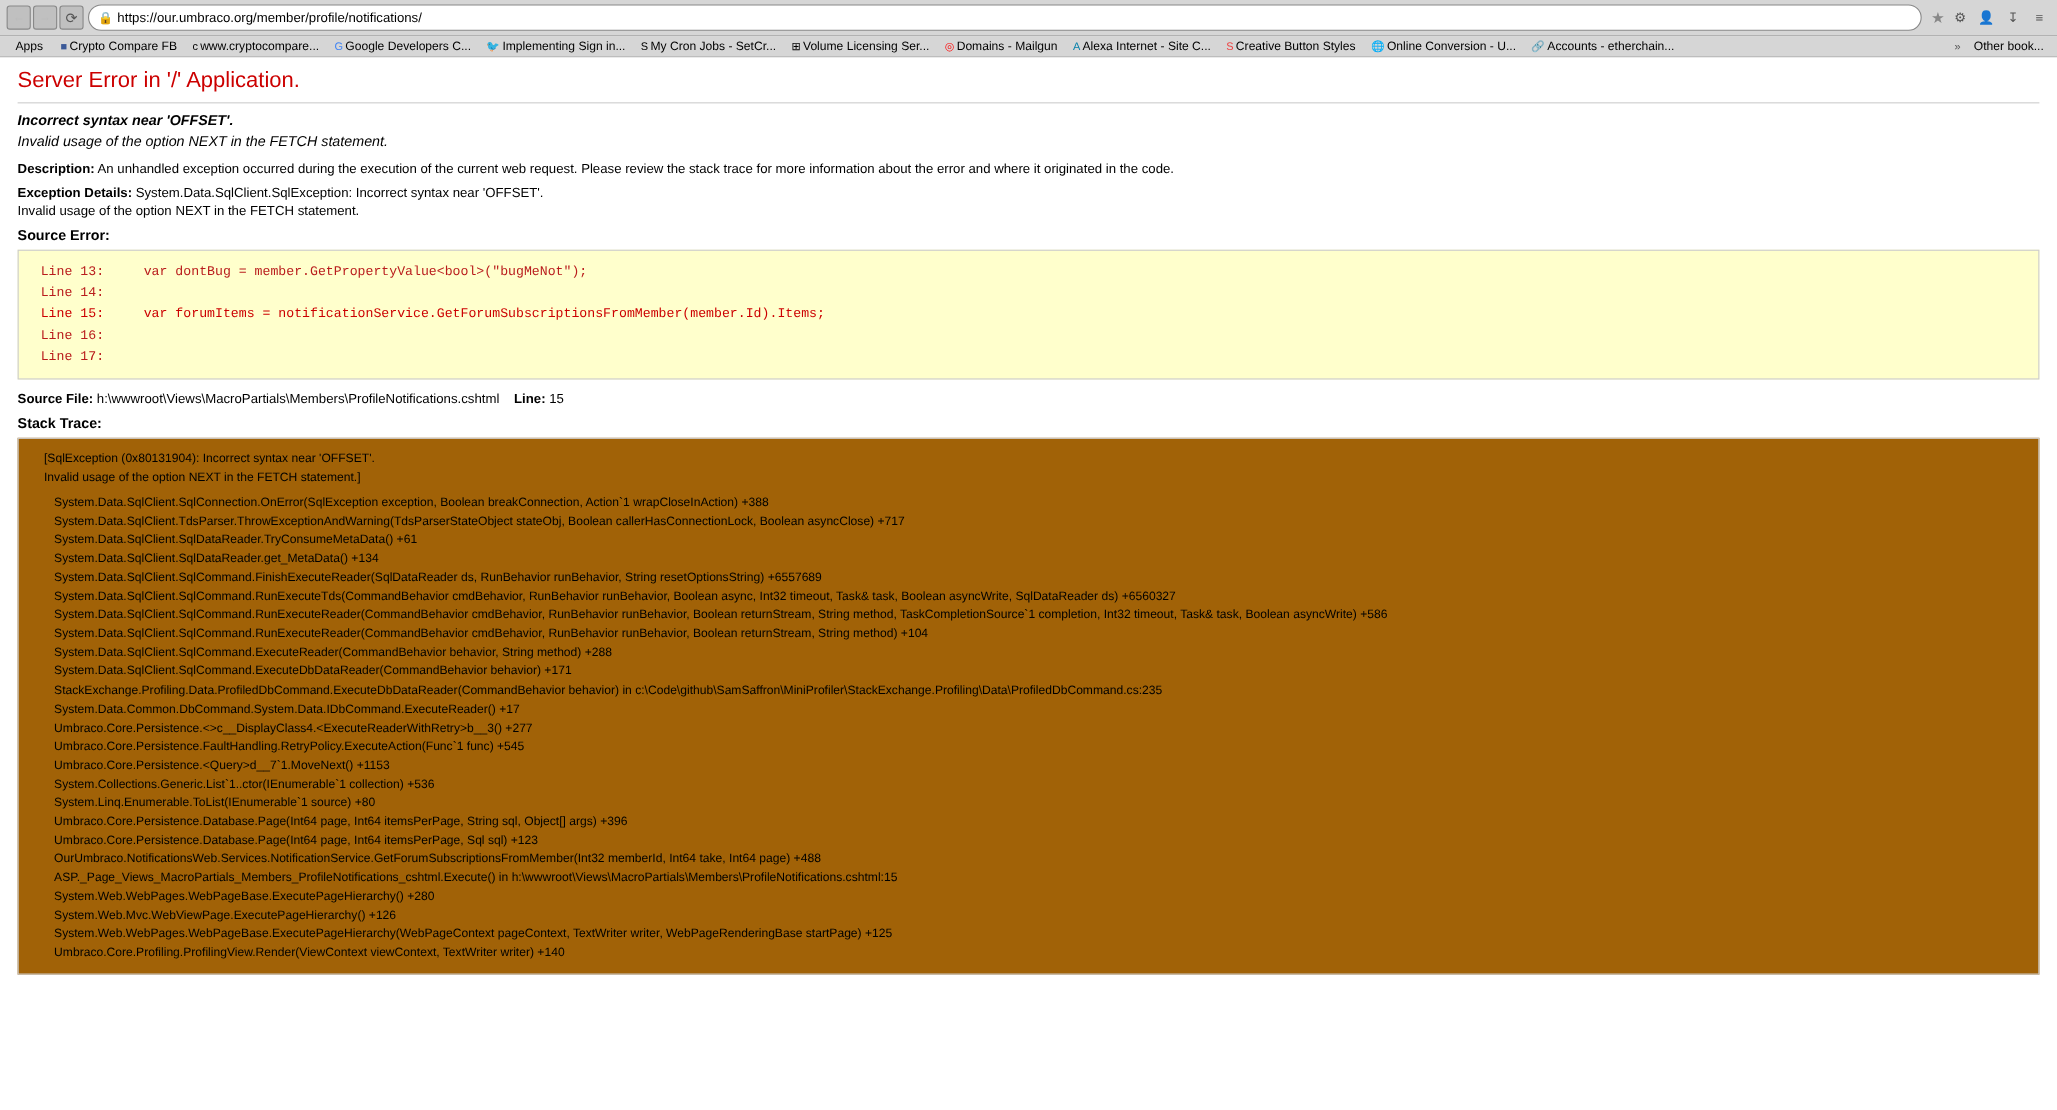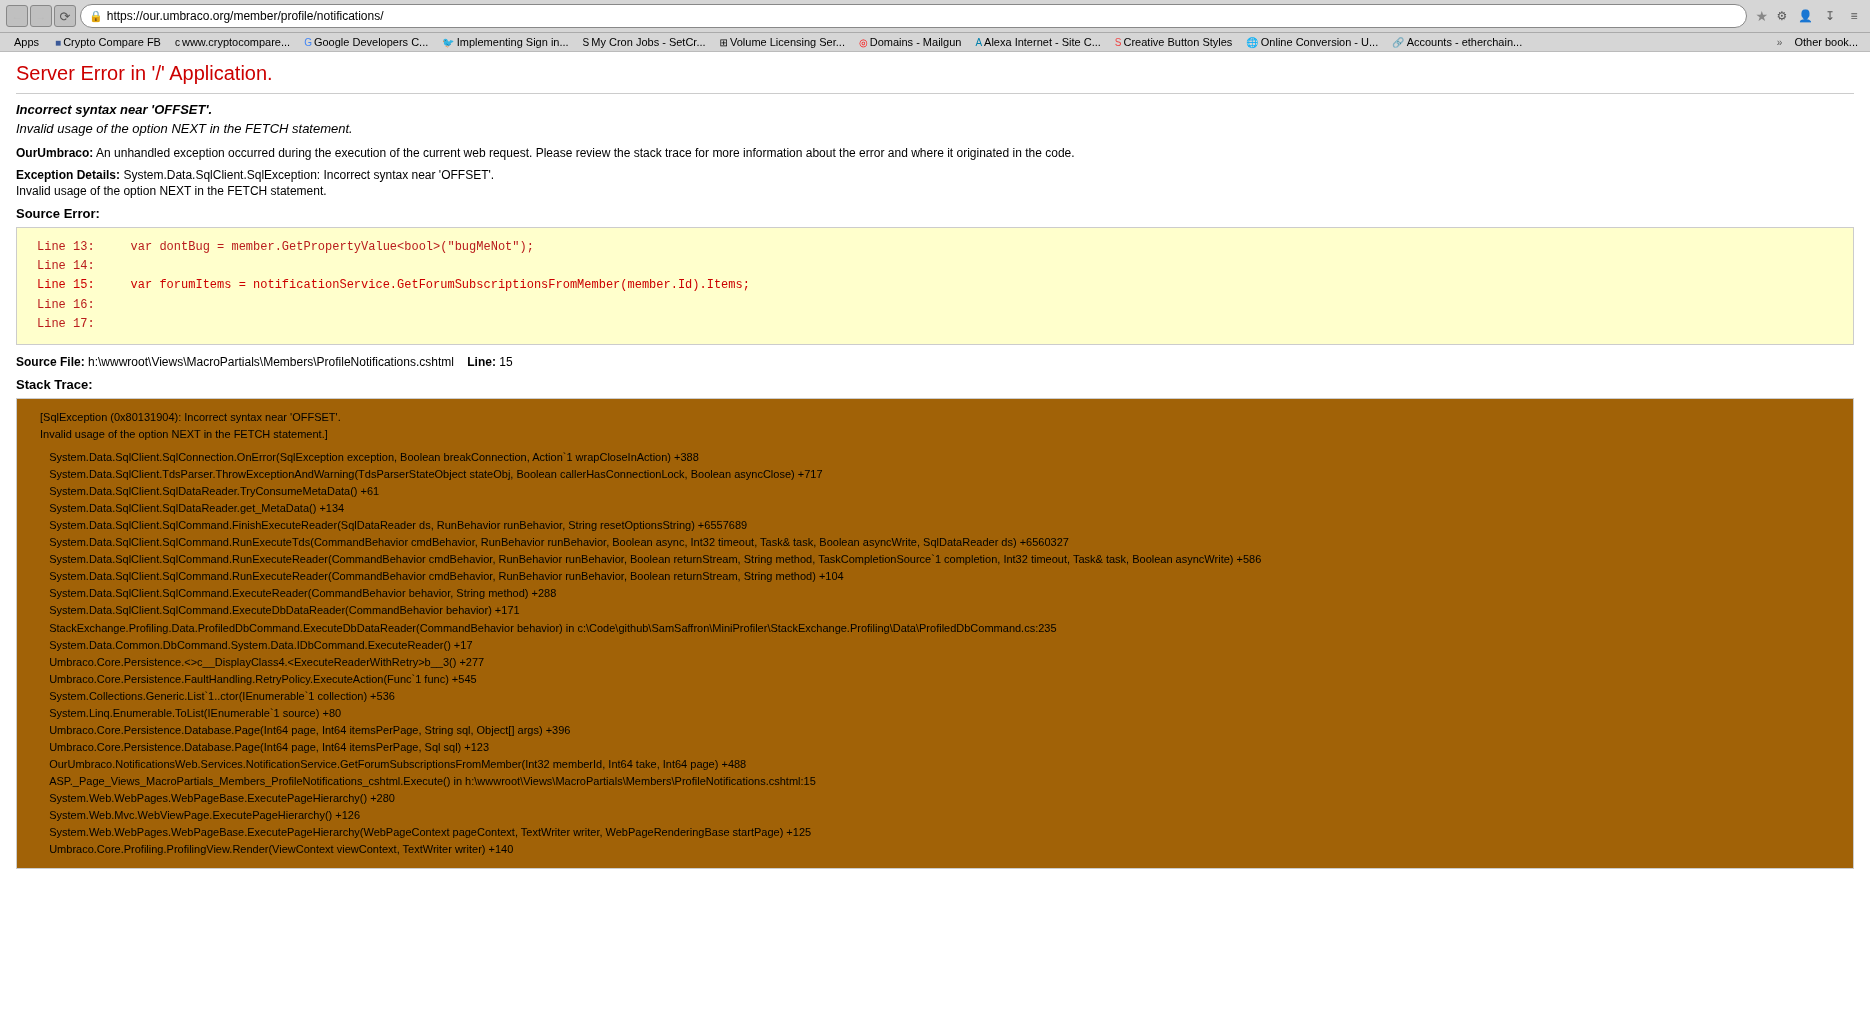--- a/index.html
+++ b/index.html
@@ -246,21 +246,21 @@
 
 <div class="page-content">
 
   <h1 class="error-title">Server Error in '/' Application.</h1>
   <hr class="hr-line">
 
   <p class="error-heading">Incorrect syntax near 'OFFSET'.</p>
   <p class="error-subheading">Invalid usage of the option NEXT in the FETCH statement.</p>
 
   <p class="description-line">
-    <strong>OurUmbraco:</strong>
+    <strong>Description:</strong>
     <span>An unhandled exception occurred during the execution of the current web request. Please review the stack trace for more information about the error and where it originated in the code.</span>
   </p>
 
   <p class="exception-details">
     <strong>Exception Details:</strong>
     <span>System.Data.SqlClient.SqlException: Incorrect syntax near 'OFFSET'.</span>
   </p>
   <p class="exception-text">Invalid usage of the option NEXT in the FETCH statement.</p>
 
   <p class="section-header">Source Error:</p>
@@ -307,20 +307,21 @@
     <div>&nbsp;&nbsp;&nbsp;System.Data.SqlClient.SqlCommand.FinishExecuteReader(SqlDataReader ds, RunBehavior runBehavior, String resetOptionsString) +6557689</div>
     <div>&nbsp;&nbsp;&nbsp;System.Data.SqlClient.SqlCommand.RunExecuteTds(CommandBehavior cmdBehavior, RunBehavior runBehavior, Boolean async, Int32 timeout, Task&amp; task, Boolean asyncWrite, SqlDataReader ds) +6560327</div>
     <div>&nbsp;&nbsp;&nbsp;System.Data.SqlClient.SqlCommand.RunExecuteReader(CommandBehavior cmdBehavior, RunBehavior runBehavior, Boolean returnStream, String method, TaskCompletionSource`1 completion, Int32 timeout, Task&amp; task, Boolean asyncWrite) +586</div>
     <div>&nbsp;&nbsp;&nbsp;System.Data.SqlClient.SqlCommand.RunExecuteReader(CommandBehavior cmdBehavior, RunBehavior runBehavior, Boolean returnStream, String method) +104</div>
     <div>&nbsp;&nbsp;&nbsp;System.Data.SqlClient.SqlCommand.ExecuteReader(CommandBehavior behavior, String method) +288</div>
     <div>&nbsp;&nbsp;&nbsp;System.Data.SqlClient.SqlCommand.ExecuteDbDataReader(CommandBehavior behavior) +171</div>
     <div>&nbsp;&nbsp;&nbsp;StackExchange.Profiling.Data.ProfiledDbCommand.ExecuteDbDataReader(CommandBehavior behavior) in c:\Code\github\SamSaffron\MiniProfiler\StackExchange.Profiling\Data\ProfiledDbCommand.cs:235</div>
     <div>&nbsp;&nbsp;&nbsp;System.Data.Common.DbCommand.System.Data.IDbCommand.ExecuteReader() +17</div>
     <div>&nbsp;&nbsp;&nbsp;Umbraco.Core.Persistence.&lt;&gt;c__DisplayClass4.&lt;ExecuteReaderWithRetry&gt;b__3() +277</div>
     <div>&nbsp;&nbsp;&nbsp;Umbraco.Core.Persistence.FaultHandling.RetryPolicy.ExecuteAction(Func`1 func) +545</div>
+    <div>&nbsp;&nbsp;&nbsp;Umbraco.Core.Persistence.&lt;Query&gt;d__7`1.MoveNext() +1153</div>
     <div>&nbsp;&nbsp;&nbsp;System.Collections.Generic.List`1..ctor(IEnumerable`1 collection) +536</div>
     <div>&nbsp;&nbsp;&nbsp;System.Linq.Enumerable.ToList(IEnumerable`1 source) +80</div>
     <div>&nbsp;&nbsp;&nbsp;Umbraco.Core.Persistence.Database.Page(Int64 page, Int64 itemsPerPage, String sql, Object[] args) +396</div>
     <div>&nbsp;&nbsp;&nbsp;Umbraco.Core.Persistence.Database.Page(Int64 page, Int64 itemsPerPage, Sql sql) +123</div>
     <div>&nbsp;&nbsp;&nbsp;OurUmbraco.NotificationsWeb.Services.NotificationService.GetForumSubscriptionsFromMember(Int32 memberId, Int64 take, Int64 page) +488</div>
     <div>&nbsp;&nbsp;&nbsp;ASP._Page_Views_MacroPartials_Members_ProfileNotifications_cshtml.Execute() in h:\wwwroot\Views\MacroPartials\Members\ProfileNotifications.cshtml:15</div>
     <div>&nbsp;&nbsp;&nbsp;System.Web.WebPages.WebPageBase.ExecutePageHierarchy() +280</div>
     <div>&nbsp;&nbsp;&nbsp;System.Web.Mvc.WebViewPage.ExecutePageHierarchy() +126</div>
     <div>&nbsp;&nbsp;&nbsp;System.Web.WebPages.WebPageBase.ExecutePageHierarchy(WebPageContext pageContext, TextWriter writer, WebPageRenderingBase startPage) +125</div>
     <div>&nbsp;&nbsp;&nbsp;Umbraco.Core.Profiling.ProfilingView.Render(ViewContext viewContext, TextWriter writer) +140</div>

